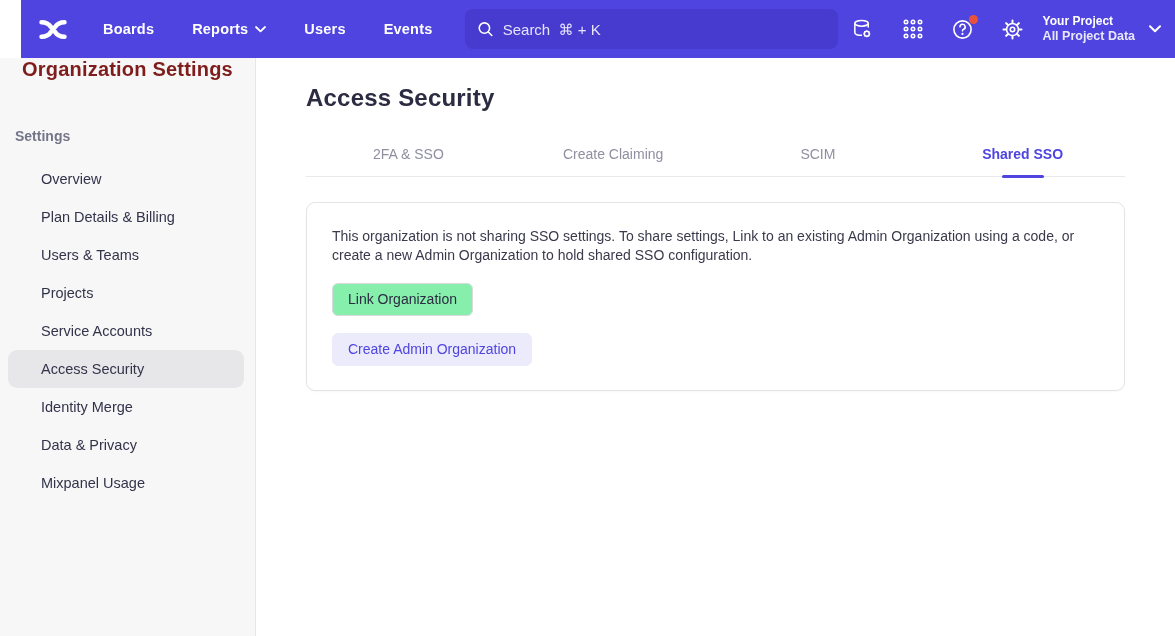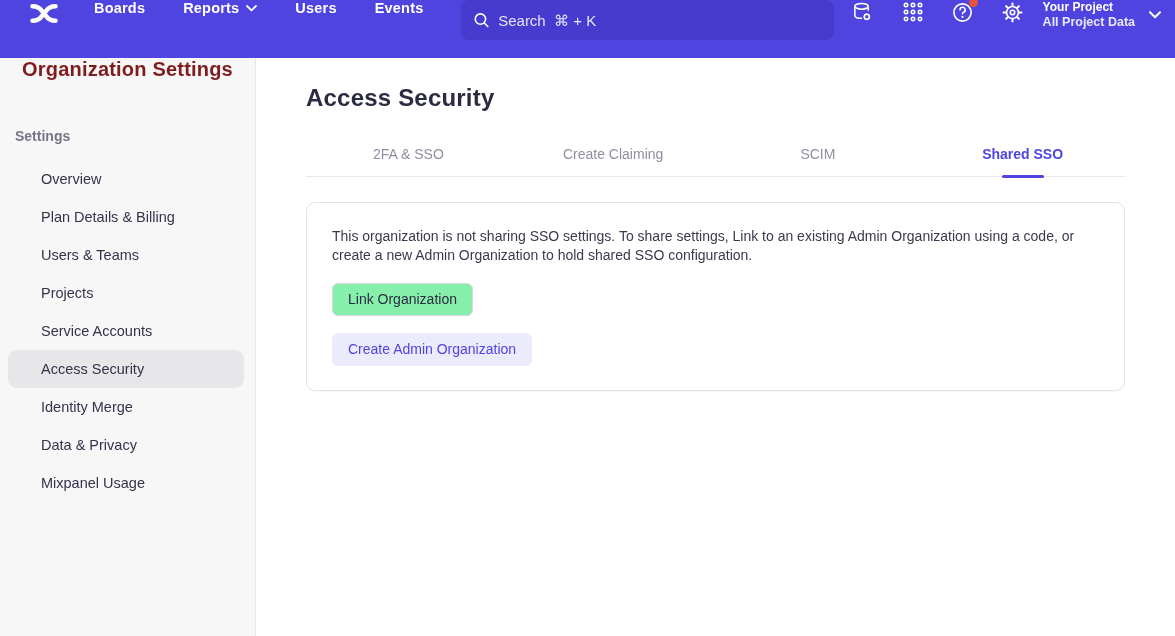--- a/index.html
+++ b/index.html
@@ -1,21 +1,21 @@
 <!DOCTYPE html>
 <html><head>
 <meta charset="utf-8">
 <style>
   * { margin:0; padding:0; box-sizing:border-box; }
   html,body { width:1175px; height:636px; overflow:hidden;
     font-family:"Liberation Sans", sans-serif; background:#ffffff; }
 
   
-  .navbar { height:58px; background:#4F44E0; display:flex; align-items:flex-start;
-    padding:0 14px 0 28px; color:#fff; }
+  .navbar { height:58px; background:#4F44E0; display:flex; align-items:center;
+    padding:0 14px 0 16px; color:#fff;margin-left:21px; }
   .logo { width:32px; height:26px; margin-right:34px; display:flex; align-items:center;
     justify-content:center; cursor:pointer; flex:0 0 auto; }
   .nav-links { display:flex; align-items:center; gap:38px; flex:0 0 auto; }
   .nav-link { font-size:14.5px; font-weight:600; color:#fff; cursor:pointer;
     display:flex; align-items:center; gap:7px; letter-spacing:.2px; }
   .search-wrap { flex:1 1 auto; display:flex; justify-content:center; }
   .search-bar { width:373px; height:40px; background:#463BCE; border-radius:8px;
     display:flex; align-items:center; padding:0 12px; gap:9px; margin-left:20px; }
   .search-bar input { background:transparent; border:none; outline:none; color:#fff;
     font-size:15px; width:100%; font-family:"Liberation Sans", sans-serif; }

